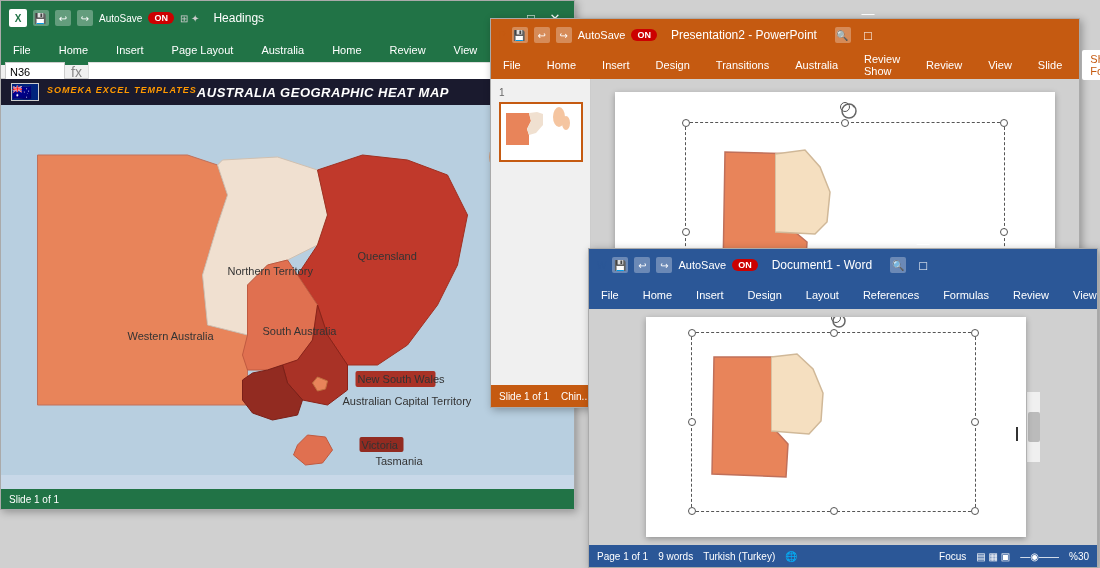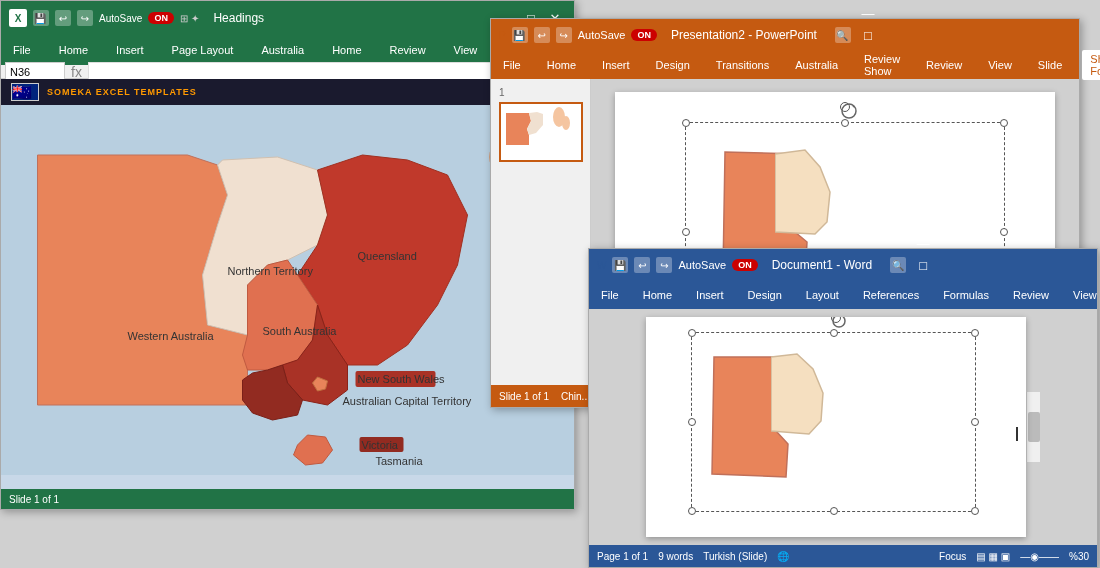--- a/index.html
+++ b/index.html
@@ -124,21 +124,21 @@
       position: relative;
       overflow: hidden;
       flex-shrink: 0;
     }
     .aus-flag::before {
       content: '🇦🇺';
       font-size: 16px;
       position: absolute;
       top: -1px; left: 0;
     }
-    .aus-title-block { display: flex; flex-direction: row; }
+    .aus-title-block { display: flex; flex-direction: row; font-style: italic; }
     .aus-subtitle { color: #f90; font-size: 9px; font-weight: bold; letter-spacing: 1px; }
     .aus-main-title { color: #fff; font-size: 13px; font-weight: bold; letter-spacing: 0.5px; }
 
     .map-container {
       position: relative;
       width: 100%;
       height: 370px;
       background: #b8cfe0;
       overflow: hidden;
     }
@@ -415,20 +415,21 @@
     <span class="formula-sep">fx</span>
     <input class="formula-input" value="" style="">
   </div>
 
   <div class="excel-content">
 
     <div class="australia-header">
       <div class="aus-flag"></div>
       <div class="aus-title-block">
         <span class="aus-subtitle">SOMEKA EXCEL TEMPLATES</span>
+        <span class="aus-main-title">AUSTRALIA GEOGRAPHIC HEAT MAP</span>
       </div>
     </div>
 
     <div class="map-container">
       <svg class="map-svg" viewBox="0 0 560 370">
 
         <rect width="560" height="370" fill="#b8cfe0"></rect>
 
         <path d="M 30,50 L 30,300 L 240,300 L 240,230 L 200,220 L 195,170 L 210,120 L 220,90 L 210,60 L 180,50 Z" fill="#e8845a" stroke="#c0705a" stroke-width="1"></path>
 
@@ -631,20 +632,20 @@
 
       <div class="word-scrollbar">
         <div class="scroll-thumb"></div>
       </div>
     </div>
   </div>
 
   <div class="word-statusbar">
     <span>Page 1 of 1</span>
     <span>9 words</span>
-    <span>Turkish (Slide)</span>
+    <span>Turkish (Turkey)</span>
     <span>🌐</span>
     <span style="margin-left:auto;padding-left:39px;">Focus</span>
     <span>▤ ▦ ▣</span>
     <span>—◉——</span>
     <span>%30</span>
   </div>
 </div>
 
 </body></html>

